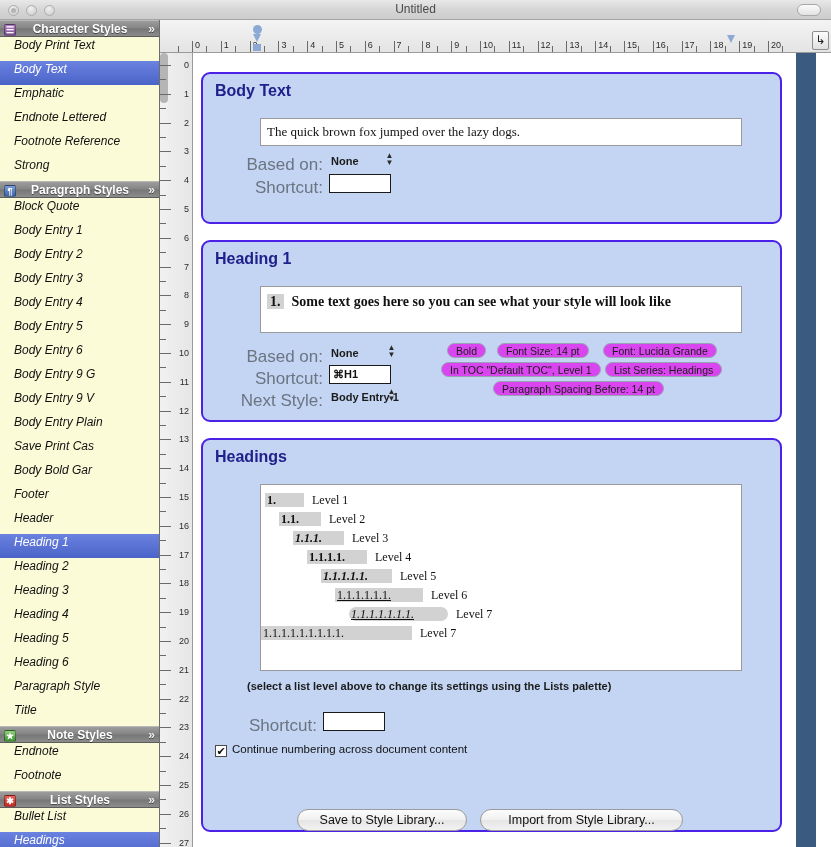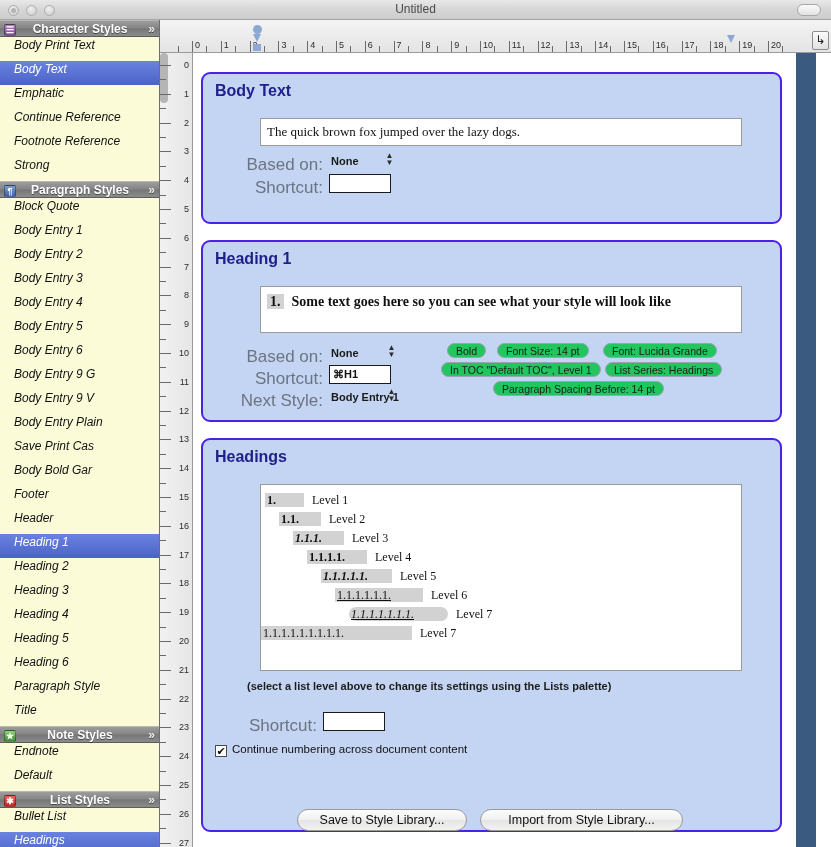--- a/index.html
+++ b/index.html
@@ -154,21 +154,21 @@
     font-size: 8px; line-height: 7px; color: #2a2a2a; text-align: center;
   }
   .stepper span { display: block; }
   .shortcut-box {
     position: absolute; background: #ffffff; border: 1px solid #1a1a1a;
     font-size: 11px; color: #111; font-weight: bold;
     padding-left: 3px; line-height: 17px;
   }
   .tag {
     position: absolute; height: 15px; line-height: 14px;
-    background: #22c55e; border: 1px solid #9aa3b4; border-radius: 8px;
+    background: #d946ef; border: 1px solid #9aa3b4; border-radius: 8px;
     font-size: 10.5px; color: #1d1d1d; padding: 0 8px; white-space: nowrap;
   }
 
   .lvl-row { position: absolute; font-family: "Liberation Serif", serif; font-size: 12px; color: #111; white-space: nowrap; }
   .lvl-num { background: #d2d2d2; padding: 0 2px; }
   .lvl-num.b  { font-weight: bold; }
   .lvl-num.bi { font-weight: bold; font-style: italic; }
   .lvl-num.u  { text-decoration: underline; }
   .lvl-num.iu { font-style: italic; text-decoration: underline; }
   .lvl-txt { margin-left: 8px; }
@@ -201,21 +201,21 @@
   <div id="title-text">Untitled</div>
   <div id="toolbar-pill"></div>
 </div>
 
 <div id="drawer">
     <div class="section-head"><span class="sh-icon purple">☰</span><span>Character Styles</span><span class="chev">»</span></div>
     <div class="style-list">
       <div class="style-item">Body Print Text</div>
       <div class="style-item selected">Body Text</div>
       <div class="style-item">Emphatic</div>
-      <div class="style-item">Continue Reference</div>
+      <div class="style-item">Endnote Lettered</div>
       <div class="style-item">Footnote Reference</div>
       <div class="style-item">Strong</div>
     </div>
     <div class="section-head"><span class="sh-icon blue">¶</span><span>Paragraph Styles</span><span class="chev">»</span></div>
     <div class="style-list">
       <div class="style-item">Block Quote</div>
       <div class="style-item">Body Entry 1</div>
       <div class="style-item">Body Entry 2</div>
       <div class="style-item">Body Entry 3</div>
       <div class="style-item">Body Entry 4</div>
@@ -233,21 +233,21 @@
       <div class="style-item">Heading 3</div>
       <div class="style-item">Heading 4</div>
       <div class="style-item">Heading 5</div>
       <div class="style-item">Heading 6</div>
       <div class="style-item">Paragraph Style</div>
       <div class="style-item">Title</div>
     </div>
     <div class="section-head"><span class="sh-icon green">★</span><span>Note Styles</span><span class="chev">»</span></div>
     <div class="style-list">
       <div class="style-item">Endnote</div>
-      <div class="style-item">Default</div>
+      <div class="style-item">Footnote</div>
     </div>
     <div class="section-head"><span class="sh-icon red">✱</span><span>List Styles</span><span class="chev">»</span></div>
     <div class="style-list">
       <div class="style-item">Bullet List</div>
       <div class="style-item selected">Headings</div>
       <div class="style-item">Lettered List</div>
       <div class="style-item">Number List</div>
       <div class="style-item">Outline</div>
       <div class="style-item">Tiered List</div>
     </div>

